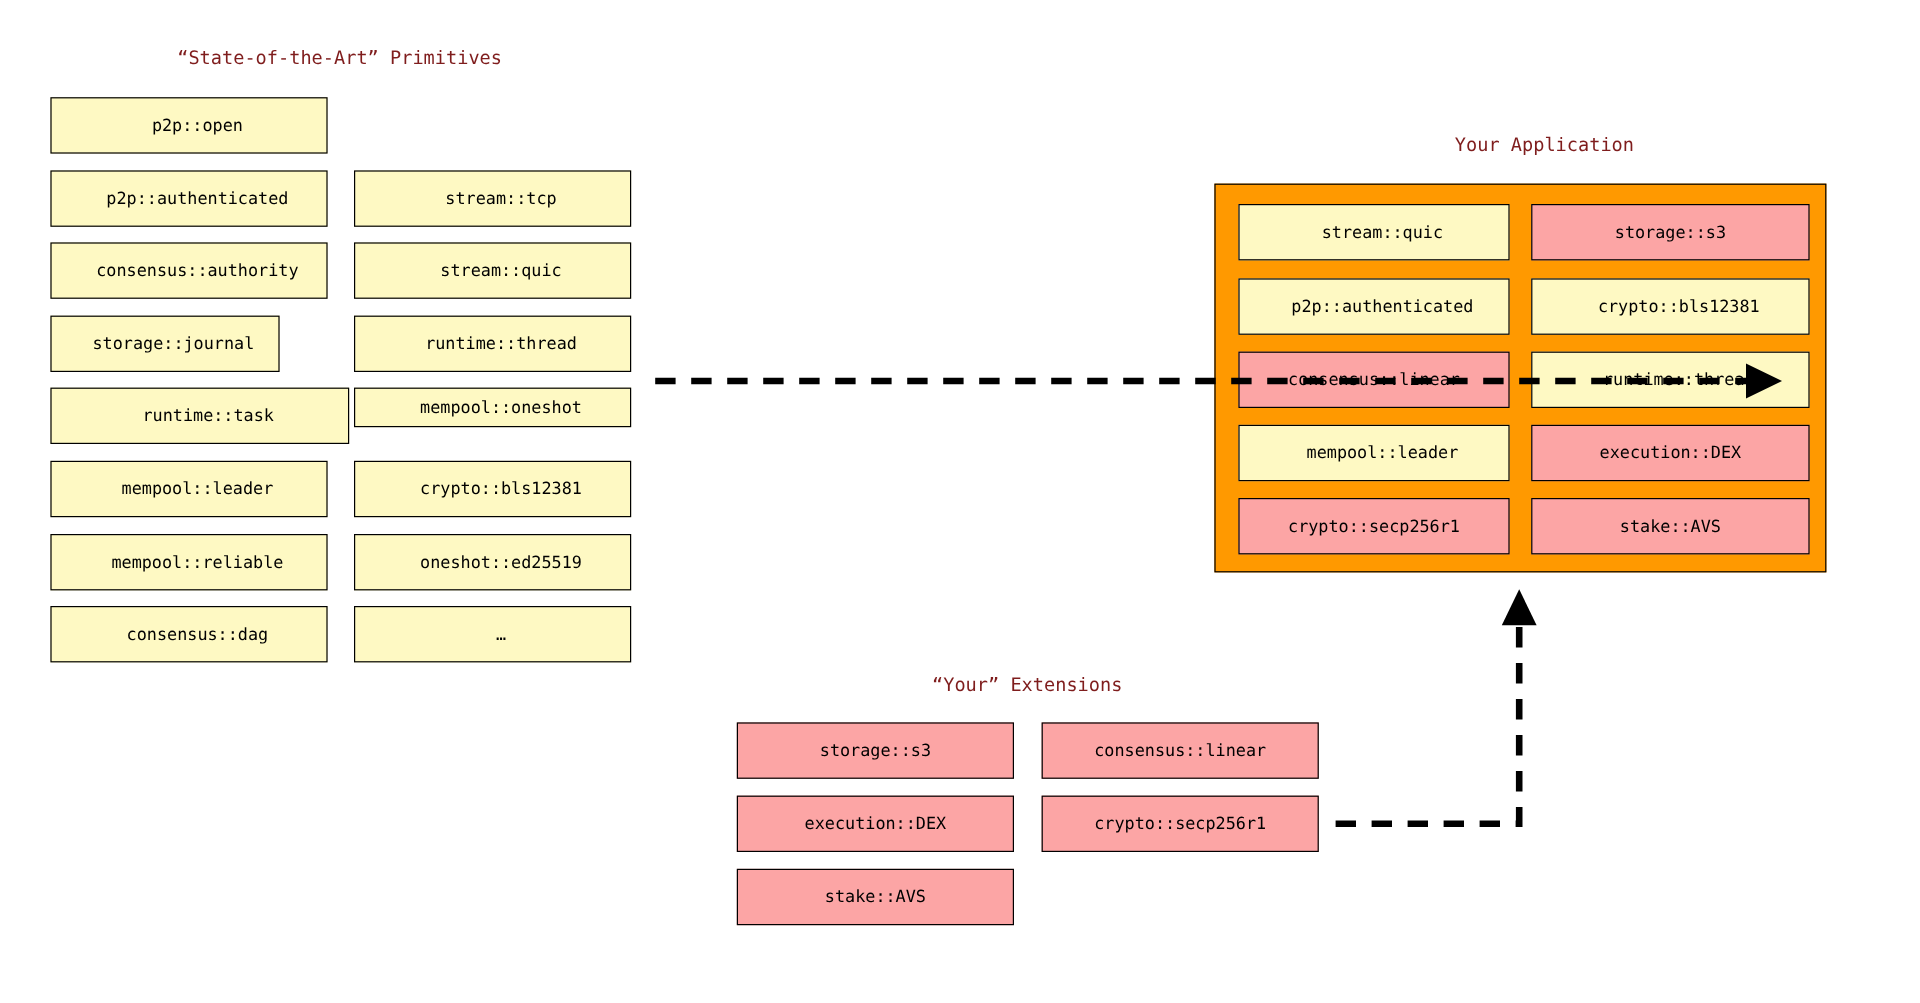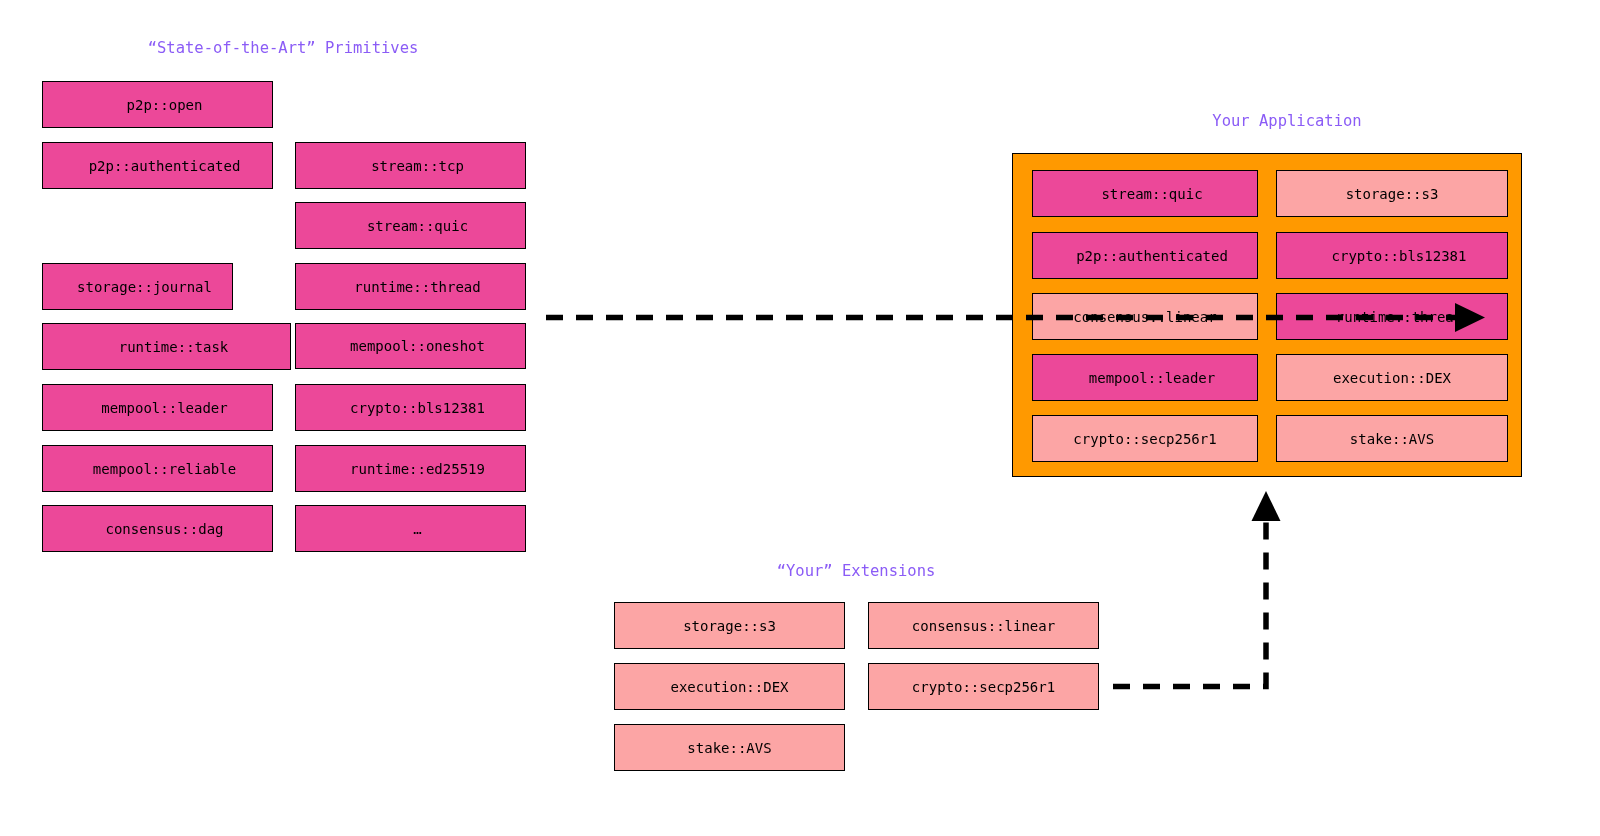--- a/index.html
+++ b/index.html
@@ -18,42 +18,42 @@
   .canvas {
     position: absolute;
     inset: 0;
   }
 
   
   .section-title {
     position: absolute;
     font-family: "DejaVu Sans Mono", "Liberation Mono", monospace;
     font-size: 15.5px;
-    color: #8b5cf6;
+    color: #7f1d1d;
     white-space: nowrap;
     text-align: center;
     transform: translateX(-50%);
     letter-spacing: 0px;
   }
 
   
   .box {
     position: absolute;
     box-sizing: border-box;
     border: 1.4px solid #000000;
     display: flex;
     align-items: center;
     justify-content: center;
     font-family: "DejaVu Sans Mono", "Liberation Mono", monospace;
     font-size: 14px;
     color: #000000;
     white-space: nowrap;
     line-height: 1;
   }
-  .box.green { background: #ec4899; padding-left: 14px; }
+  .box.green { background: #fef9c3; padding-left: 14px; }
   .box.pink  { background: #fca5a5; }
 
   
   .app-panel {
     position: absolute;
     box-sizing: border-box;
     background: #ff9900;
     border: 1.4px solid #000000;
   }
 
@@ -69,32 +69,33 @@
 </style>
 </head>
 <body>
 
 <div class="canvas">
 
   <div class="section-title" style="left:283px; top:39px;">“State-of-the-Art” Primitives</div>
 
   <div class="box green" style="left:42px; top:81px; width:231px; height:47px;">p2p::open</div>
   <div class="box green" style="left:42px; top:142px; width:231px; height:47px;">p2p::authenticated</div>
+  <div class="box green" style="left:42px; top:202px; width:231px; height:47px;">consensus::authority</div>
   <div class="box green" style="left:42px; top:263px; width:191px; height:47px;">storage::journal</div>
   <div class="box green" style="left:42px; top:323px; width:249px; height:47px;">runtime::task</div>
   <div class="box green" style="left:42px; top:384px; width:231px; height:47px;">mempool::leader</div>
   <div class="box green" style="left:42px; top:505px; width:231px; height:47px;">consensus::dag</div>
   <div class="box green" style="left:42px; top:445px; width:231px; height:47px;">mempool::reliable</div>
 
   <div class="box green" style="left:295px; top:142px; width:231px; height:47px;">stream::tcp</div>
   <div class="box green" style="left:295px; top:202px; width:231px; height:47px;">stream::quic</div>
   <div class="box green" style="left:295px; top:263px; width:231px; height:47px;">runtime::thread</div>
-  <div class="box green" style="left:295px; top:323px; width:231px; height:46px;">mempool::oneshot</div>
+  <div class="box green" style="left:295px; top:323px; width:231px; height:33px;">mempool::oneshot</div>
   <div class="box green" style="left:295px; top:384px; width:231px; height:47px;">crypto::bls12381</div>
-  <div class="box green" style="left:295px; top:445px; width:231px; height:47px;">runtime::ed25519</div>
+  <div class="box green" style="left:295px; top:445px; width:231px; height:47px;">oneshot::ed25519</div>
   <div class="box green" style="left:295px; top:505px; width:231px; height:47px;">…</div>
 
   <div class="section-title" style="left:1267px; top:112px;margin-left:20px;">Your Application</div>
 
   <div class="app-panel" style="left:1012px; top:153px; width:510px; height:324px;"></div>
 
   <div class="box green" style="left:1032px; top:170px; width:226px; height:47px;">stream::quic</div>
   <div class="box green" style="left:1032px; top:232px; width:226px; height:47px;">p2p::authenticated</div>
   <div class="box pink" style="left:1032px; top:293px; width:226px; height:47px;">consensus::linear</div>
   <div class="box green" style="left:1032px; top:354px; width:226px; height:47px;">mempool::leader</div>

